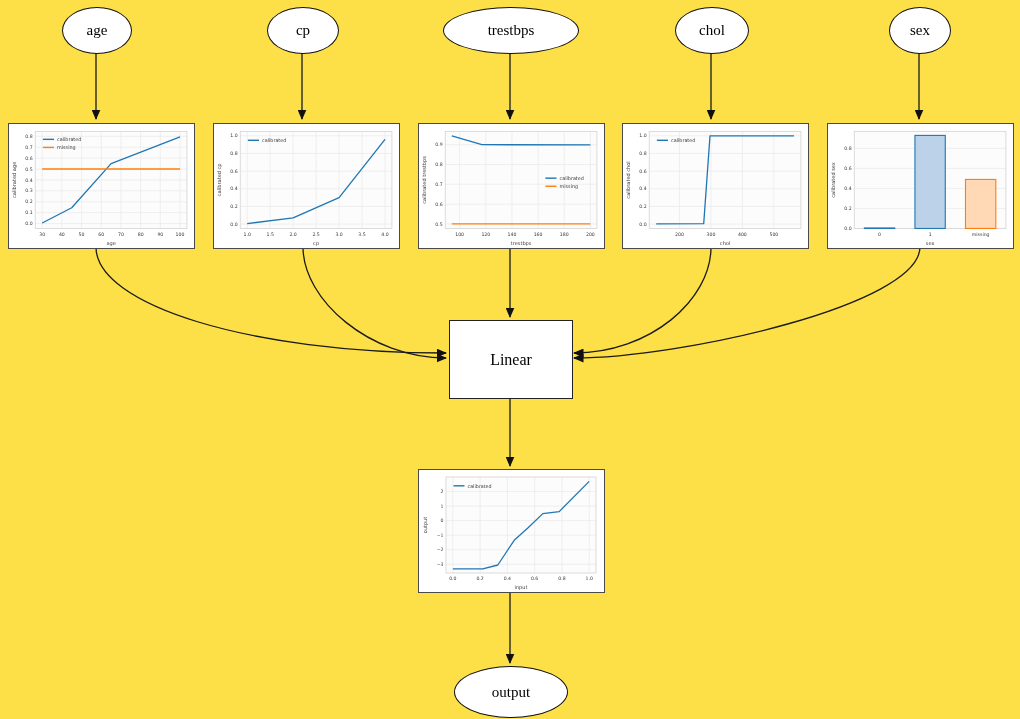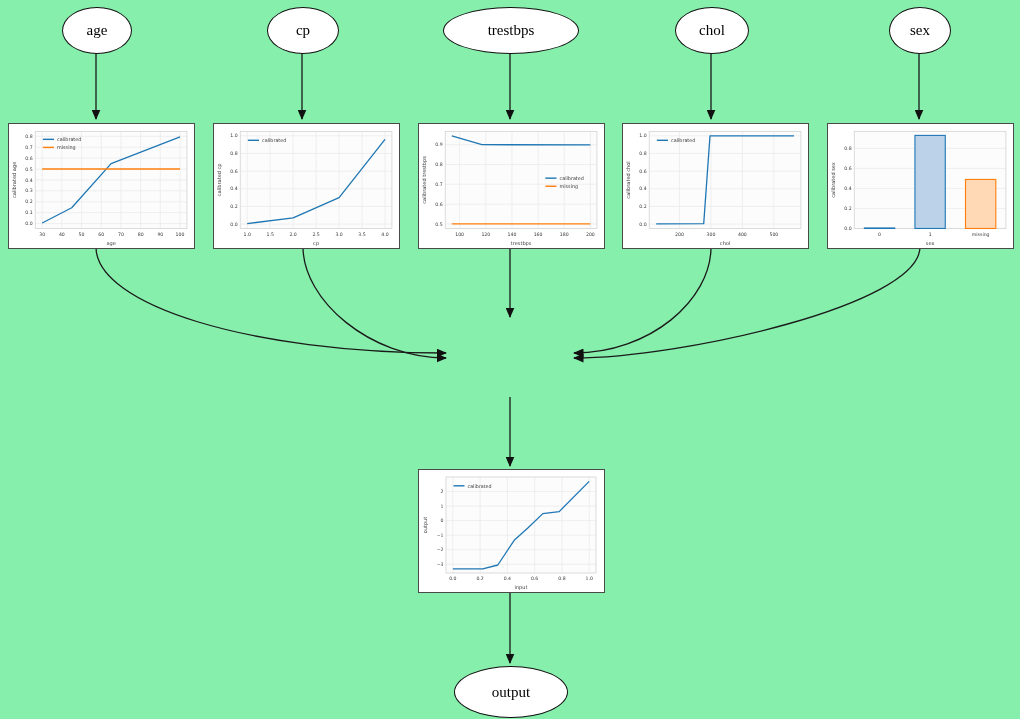--- a/index.html
+++ b/index.html
@@ -1,16 +1,16 @@
 <!DOCTYPE html>
 <html><head>
 <meta charset="utf-8">
 <style>
   html,body{margin:0;padding:0;background:#ffffff;}
-  .canvas{position:relative;width:1020px;height:719px;background:#86efac;overflow:hidden;
+  .canvas{position:relative;width:1020px;height:719px;background:#fde047;overflow:hidden;
           font-family:"Liberation Serif","DejaVu Serif",serif;}
   .edges{position:absolute;left:0;top:0;width:1020px;height:719px;z-index:1;}
   .node{position:absolute;display:flex;align-items:center;justify-content:center;
         background:#ffffff;z-index:2;color:#000;}
   .ellipse{border:1.3px solid #111;border-radius:50%;font-size:15px;}
   .rect-node{border:1.4px solid #222;font-size:16px;}
   .card{position:absolute;background:#ffffff;border:1px solid #4a4a4a;z-index:2;}
   .card svg{display:block;width:100%;height:100%;}
   .chart text{font-family:"DejaVu Sans","Liberation Sans",sans-serif;fill:#3c3c3c;}
 </style>
@@ -176,20 +176,23 @@
         <text x="23.5" y="104.6" font-size="4.6" text-anchor="end">0.0</text>
         <text x="23.5" y="84.8061855670103" font-size="4.6" text-anchor="end">0.2</text>
         <text x="23.5" y="65.01237113402061" font-size="4.6" text-anchor="end">0.4</text>
         <text x="23.5" y="45.21855670103093" font-size="4.6" text-anchor="end">0.6</text>
         <text x="23.5" y="25.424742268041236" font-size="4.6" text-anchor="end">0.8</text>
         <text x="101" y="119" font-size="5" text-anchor="middle">sex</text>
         <text x="6.5" y="55" font-size="5" text-anchor="middle" transform="rotate(-90 6.5 55)">calibrated sex</text>
       </svg>
   </div>
 
+  <div class="node rect-node" style="left:449px;top:320px;width:122px;height:77px;">
+    <span>Linear</span>
+  </div>
 
   <div class="card" style="left:418px;top:469px;width:185px;height:122px;">
     <svg class="chart" viewBox="0 0 183 122">
         <rect x="26" y="7" width="150" height="96" fill="#fcfcfc"></rect>
         <path d="M26,94.27272727272727H176 M26,79.72727272727272H176 M26,65.18181818181819H176 M26,50.636363636363626H176 M26,36.09090909090909H176 M26,21.545454545454547H176 M32.81818181818182,7V103 M60.090909090909086,7V103 M87.36363636363636,7V103 M114.63636363636363,7V103 M141.9090909090909,7V103 M169.18181818181816,7V103" stroke="#ebebeb" stroke-width="0.8" fill="none"></path>
         <rect x="26" y="7" width="150" height="96" fill="none" stroke="#d8d8d8" stroke-width="0.9"></rect>
         <polyline points="32.82,98.93 62.82,98.93 77.82,95.00 94.18,70.27 107.82,57.91 122.82,43.65 139.18,41.62 169.18,11.36" fill="none" stroke="#1f77b4" stroke-width="1.3" stroke-linejoin="round"></polyline>
         <text x="32.81818181818182" y="110" font-size="4.6" text-anchor="middle">0.0</text>
         <text x="60.090909090909086" y="110" font-size="4.6" text-anchor="middle">0.2</text>
         <text x="87.36363636363636" y="110" font-size="4.6" text-anchor="middle">0.4</text>

